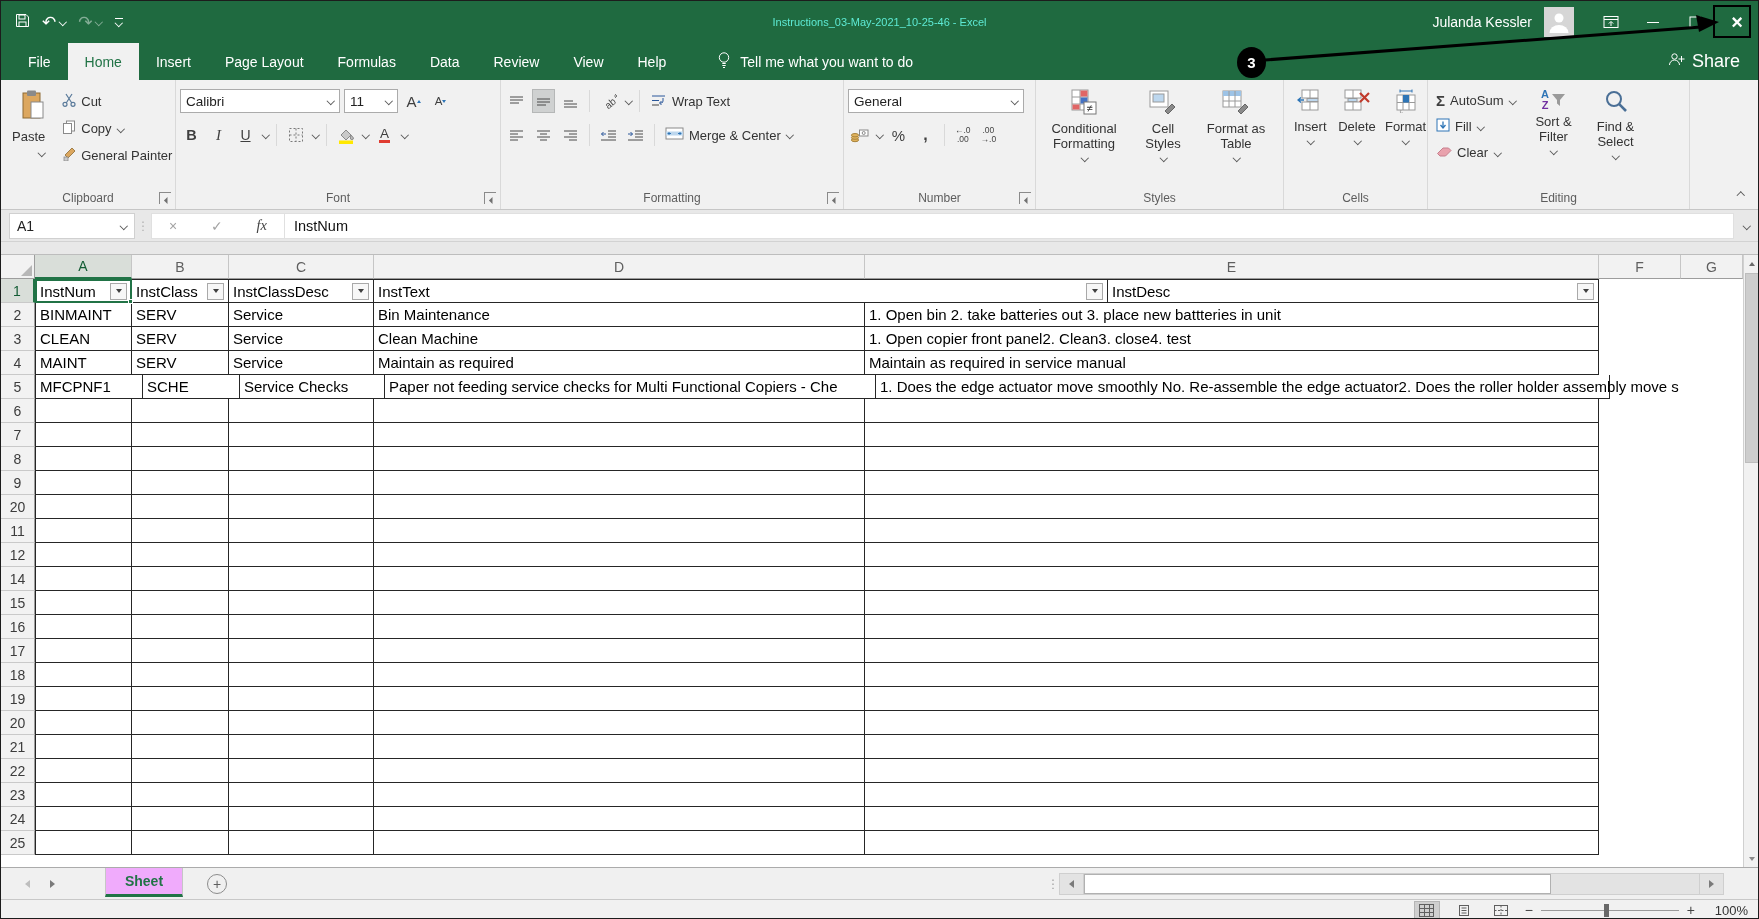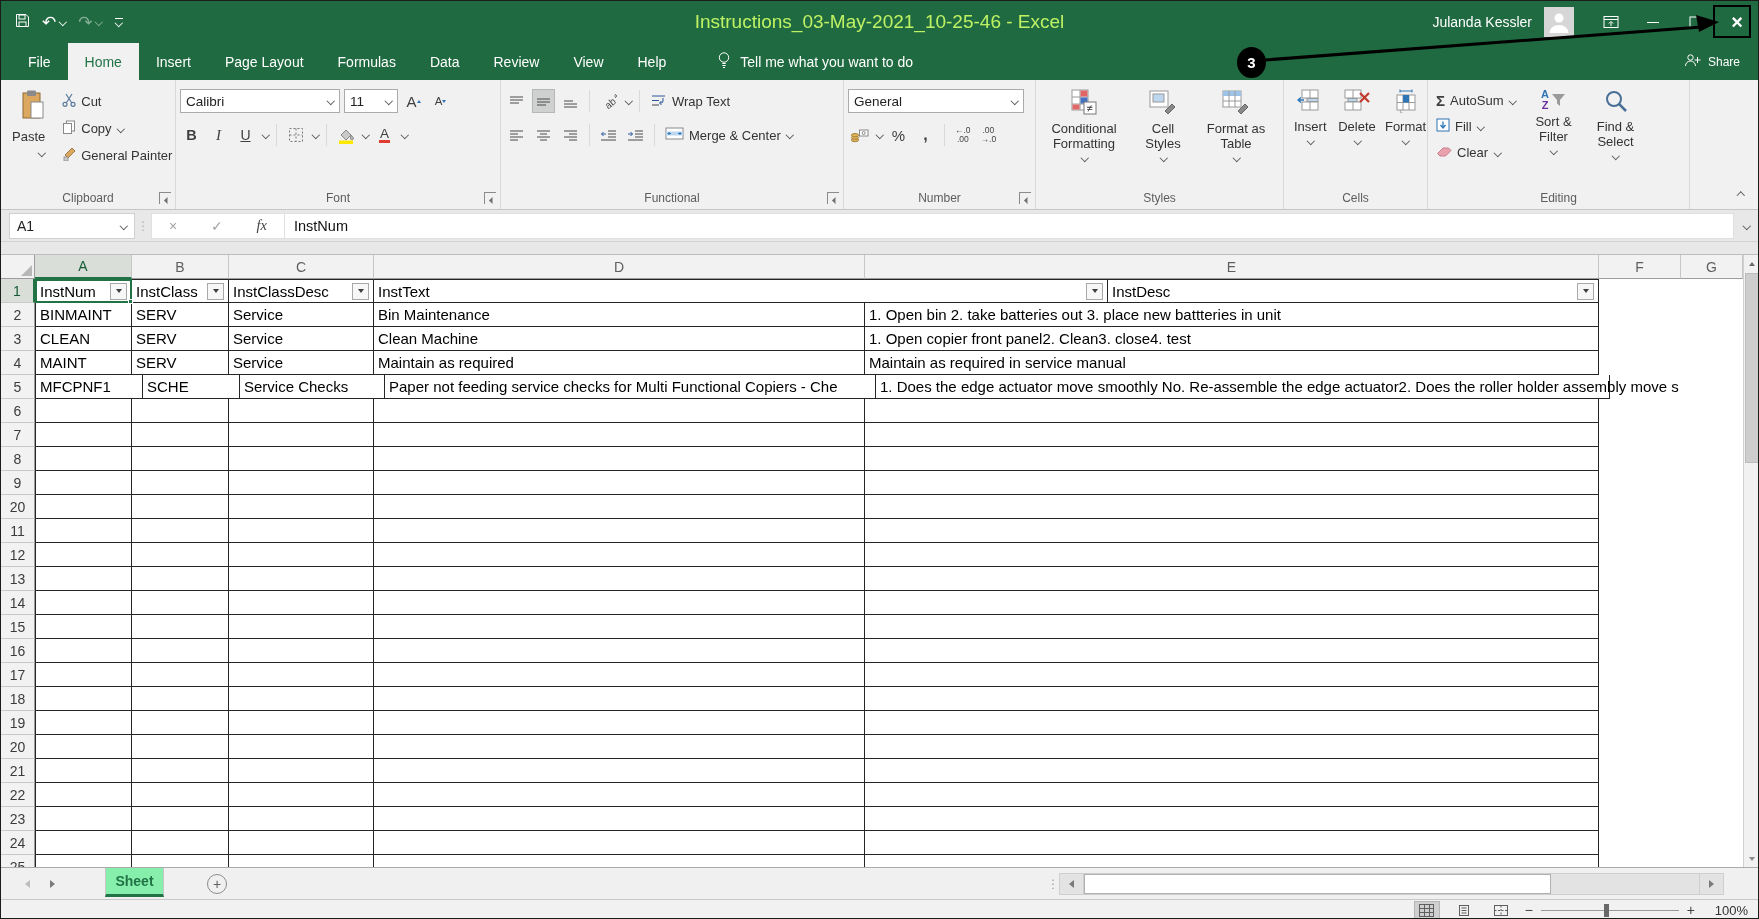--- a/index.html
+++ b/index.html
@@ -7,35 +7,35 @@
   body { font-family:"Liberation Sans",sans-serif; overflow:hidden; background:#fff; }
   .app { position:relative; width:1759px; height:919px; background:#fff; border:1px solid #1c1c1c; overflow:hidden; }
 
   
   .titlebar { position:absolute; left:0; top:0; width:100%; height:42px; background:#1f6a40; display:flex; align-items:center; color:#fff; }
   .qat { display:flex; align-items:center; gap:12px; padding-left:14px; }
   .qat .qbtn { display:flex; align-items:center; gap:2px; }
   .glyph-undo { font-size:17px; color:#fff; }
   .glyph-redo { font-size:17px; color:rgba(255,255,255,.45); }
   .qat-custom { display:inline-block; border-top:1.6px solid #fff; padding-top:1px; }
-  .tb-title { position:absolute; left:0; right:0; text-align:center; font-size:19px; color:#bef264; pointer-events:none; }
+  .tb-title { position:absolute; left:0; right:0; text-align:center; font-size:11px; color:#5eead4; pointer-events:none; }
   .tb-right { position:absolute; right:0; top:0; height:42px; display:flex; align-items:center; }
   .tb-user { font-size:14px; margin-right:12px; }
   .tb-avatar { width:30px; height:30px; background:#d6d6d6; display:flex; align-items:center; justify-content:center; margin-right:16px; }
   .wbtn { width:42px; height:42px; display:flex; align-items:center; justify-content:center; }
   .wbtn.close { font-size:20px; font-weight:bold; }
   .minbar { width:12px; border-top:1.6px solid #fff; display:inline-block; }
   .close-highlight { position:absolute; left:1712px; top:4px; width:38px; height:33px; border:2.5px solid #000; z-index:59; pointer-events:none; }
 
   
   .tabrow { position:absolute; left:0; top:42px; width:100%; height:37px; background:#1f6a40; display:flex; align-items:stretch; padding-left:10px; }
   .rtab { padding:0 17px; display:flex; align-items:center; color:#fff; font-size:14px; cursor:default; }
   .rtab.active { background:#f1f1f1; color:#217346; }
   .tellme { display:flex; align-items:center; gap:9px; color:#fff; margin-left:34px; font-size:14px; }
-  .share { position:absolute; right:18px; top:42px; height:37px; display:flex; align-items:center; gap:7px; color:#fff; font-size:12px; }
+  .share { position:absolute; right:18px; top:42px; height:37px; display:flex; align-items:center; gap:7px; color:#fff; font-size:18px; }
 
   
   .ribbon { position:absolute; left:0; top:79px; width:100%; height:130px; background:#f1f1f1; border-bottom:1px solid #c6c6c6; display:flex; }
   .rgroup { position:relative; height:100%; border-right:1px solid #d9d9d9; padding:7px 4px 22px; }
   .rglabel { position:absolute; bottom:4px; left:0; right:0; text-align:center; font-size:12px; color:#5d5d5d; }
   .launcher { position:absolute; right:4px; bottom:5px; width:12px; height:12px; border-top:1px solid #8a8a8a; border-left:1px solid #8a8a8a; }
   .launcher i { position:absolute; right:1px; bottom:1px; }
   .chev { display:inline-block; width:8px; height:7px; position:relative; }
   .chev::before { content:""; position:absolute; left:1.5px; top:0.5px; width:4.5px; height:4.5px; border-right:1.4px solid #555; border-bottom:1.4px solid #555; transform:rotate(45deg); }
   .chev.w::before { border-color:#fff; }
@@ -108,21 +108,21 @@
   
   .vscroll { position:absolute; left:1742px; top:254px; width:17px; height:612px; background:#f1f1f1; border-left:1px solid #d0d0d0; }
   .vs-up,.vs-down { position:absolute; left:0; width:100%; height:17px; display:flex; align-items:center; justify-content:center; }
   .vs-up { top:0; } .vs-down { bottom:0; }
   .vs-thumb { position:absolute; left:1px; top:18px; width:14px; height:190px; background:#cdcdcd; border:1px solid #bdbdbd; }
 
   
   .tabbar { position:absolute; left:0; top:866px; width:100%; height:32px; background:#f0f0f0; border-top:1px solid #ababab; }
   .tb-nav { position:absolute; left:24px; top:0; height:100%; display:flex; align-items:center; gap:20px; }
   .tb-nav .tri.tl { border-right-color:#bdbdbd; }
-  .sheettab { position:absolute; left:104px; top:0; height:29px; width:59px; background:#86efac; border-left:1px solid #c6c6c6; border-right:1px solid #c6c6c6; border-bottom:3px solid #217346; color:#217346; font-weight:bold; font-size:14px; display:flex; align-items:center; justify-content:center; }
+  .sheettab { position:absolute; left:104px; top:0; height:29px; width:78px; background:#f0abfc; border-left:1px solid #c6c6c6; border-right:1px solid #c6c6c6; border-bottom:3px solid #217346; color:#217346; font-weight:bold; font-size:14px; display:flex; align-items:center; justify-content:center; }
   .addsheet { position:absolute; left:206px; top:6px; width:20px; height:20px; border:1px solid #8c8c8c; border-radius:50%; color:#5f5f5f; font-size:14px; display:flex; align-items:center; justify-content:center; }
   .tgrip { position:absolute; left:1046px; top:0; height:100%; display:flex; align-items:center; color:#a0a0a0; font-size:12px; }
   .hscroll { position:absolute; left:1058px; right:34px; top:5px; height:22px; background:#e3e3e3; border:1px solid #cfcfcf; display:flex; }
   .hs-arrow { width:24px; display:flex; align-items:center; justify-content:center; border-right:1px solid #cfcfcf; }
   .hs-arrow.r { border-right:none; border-left:1px solid #cfcfcf; }
   .hs-track { flex:1; position:relative; }
   .hs-thumb { position:absolute; left:0; top:0; height:100%; width:76%; background:#fff; border:1px solid #b1b1b1; }
 
   
   .statusbar { position:absolute; left:0; top:898px; width:100%; height:21px; background:#f1f1f1; border-top:1px solid #c8c8c8; }
@@ -429,21 +429,21 @@
         <div class="lblbtn">
           <span><svg width="19" height="13">
                 <rect x="1" y="1" width="17" height="11" fill="#fff" stroke="#8a8a8a"></rect>
                 <rect x="1" y="4.5" width="17" height="4" fill="#bdd7ee"></rect>
                 <path d="M3 6.5 l3 0 M4.5 5 l-1.5 1.5 1.5 1.5 M16 6.5 l-3 0 M14.5 5 l1.5 1.5 -1.5 1.5" stroke="#2e75b6" fill="none"></path>
               </svg></span>
           <span>Merge &amp; Center</span>
           <i class="chev"></i>
         </div>
       </div>
-      <span class="rglabel">Functional</span>
+      <span class="rglabel">Formatting</span>
       <span class="launcher">
           <i class="tri se"></i>
         </span>
     </div>
 
     <div class="rgroup" style="width:192px">
       <div class="frow">
         <div class="combo" style="width:176px">
             <span>General</span>
             <i class="chev"></i>
@@ -820,30 +820,20 @@
         <div class="gc rh">12</div>
         <div class="gc cell b" style="width:97px"></div>
         <div class="gc cell b" style="width:97px"></div>
         <div class="gc cell b" style="width:145px"></div>
         <div class="gc cell b" style="width:491px"></div>
         <div class="gc cell b" style="width:734px"></div>
         <div class="gc cell" style="width:82px"></div>
         <div class="gc cell" style="width:62px"></div>
       </div>
       <div class="grow">
-        <div class="gc rh">13</div>
-        <div class="gc cell b" style="width:97px"></div>
-        <div class="gc cell b" style="width:97px"></div>
-        <div class="gc cell b" style="width:145px"></div>
-        <div class="gc cell b" style="width:491px"></div>
-        <div class="gc cell b" style="width:734px"></div>
-        <div class="gc cell" style="width:82px"></div>
-        <div class="gc cell" style="width:62px"></div>
-      </div>
-      <div class="grow">
         <div class="gc rh">14</div>
         <div class="gc cell b" style="width:97px"></div>
         <div class="gc cell b" style="width:97px"></div>
         <div class="gc cell b" style="width:145px"></div>
         <div class="gc cell b" style="width:491px"></div>
         <div class="gc cell b" style="width:734px"></div>
         <div class="gc cell" style="width:82px"></div>
         <div class="gc cell" style="width:62px"></div>
       </div>
       <div class="grow">

